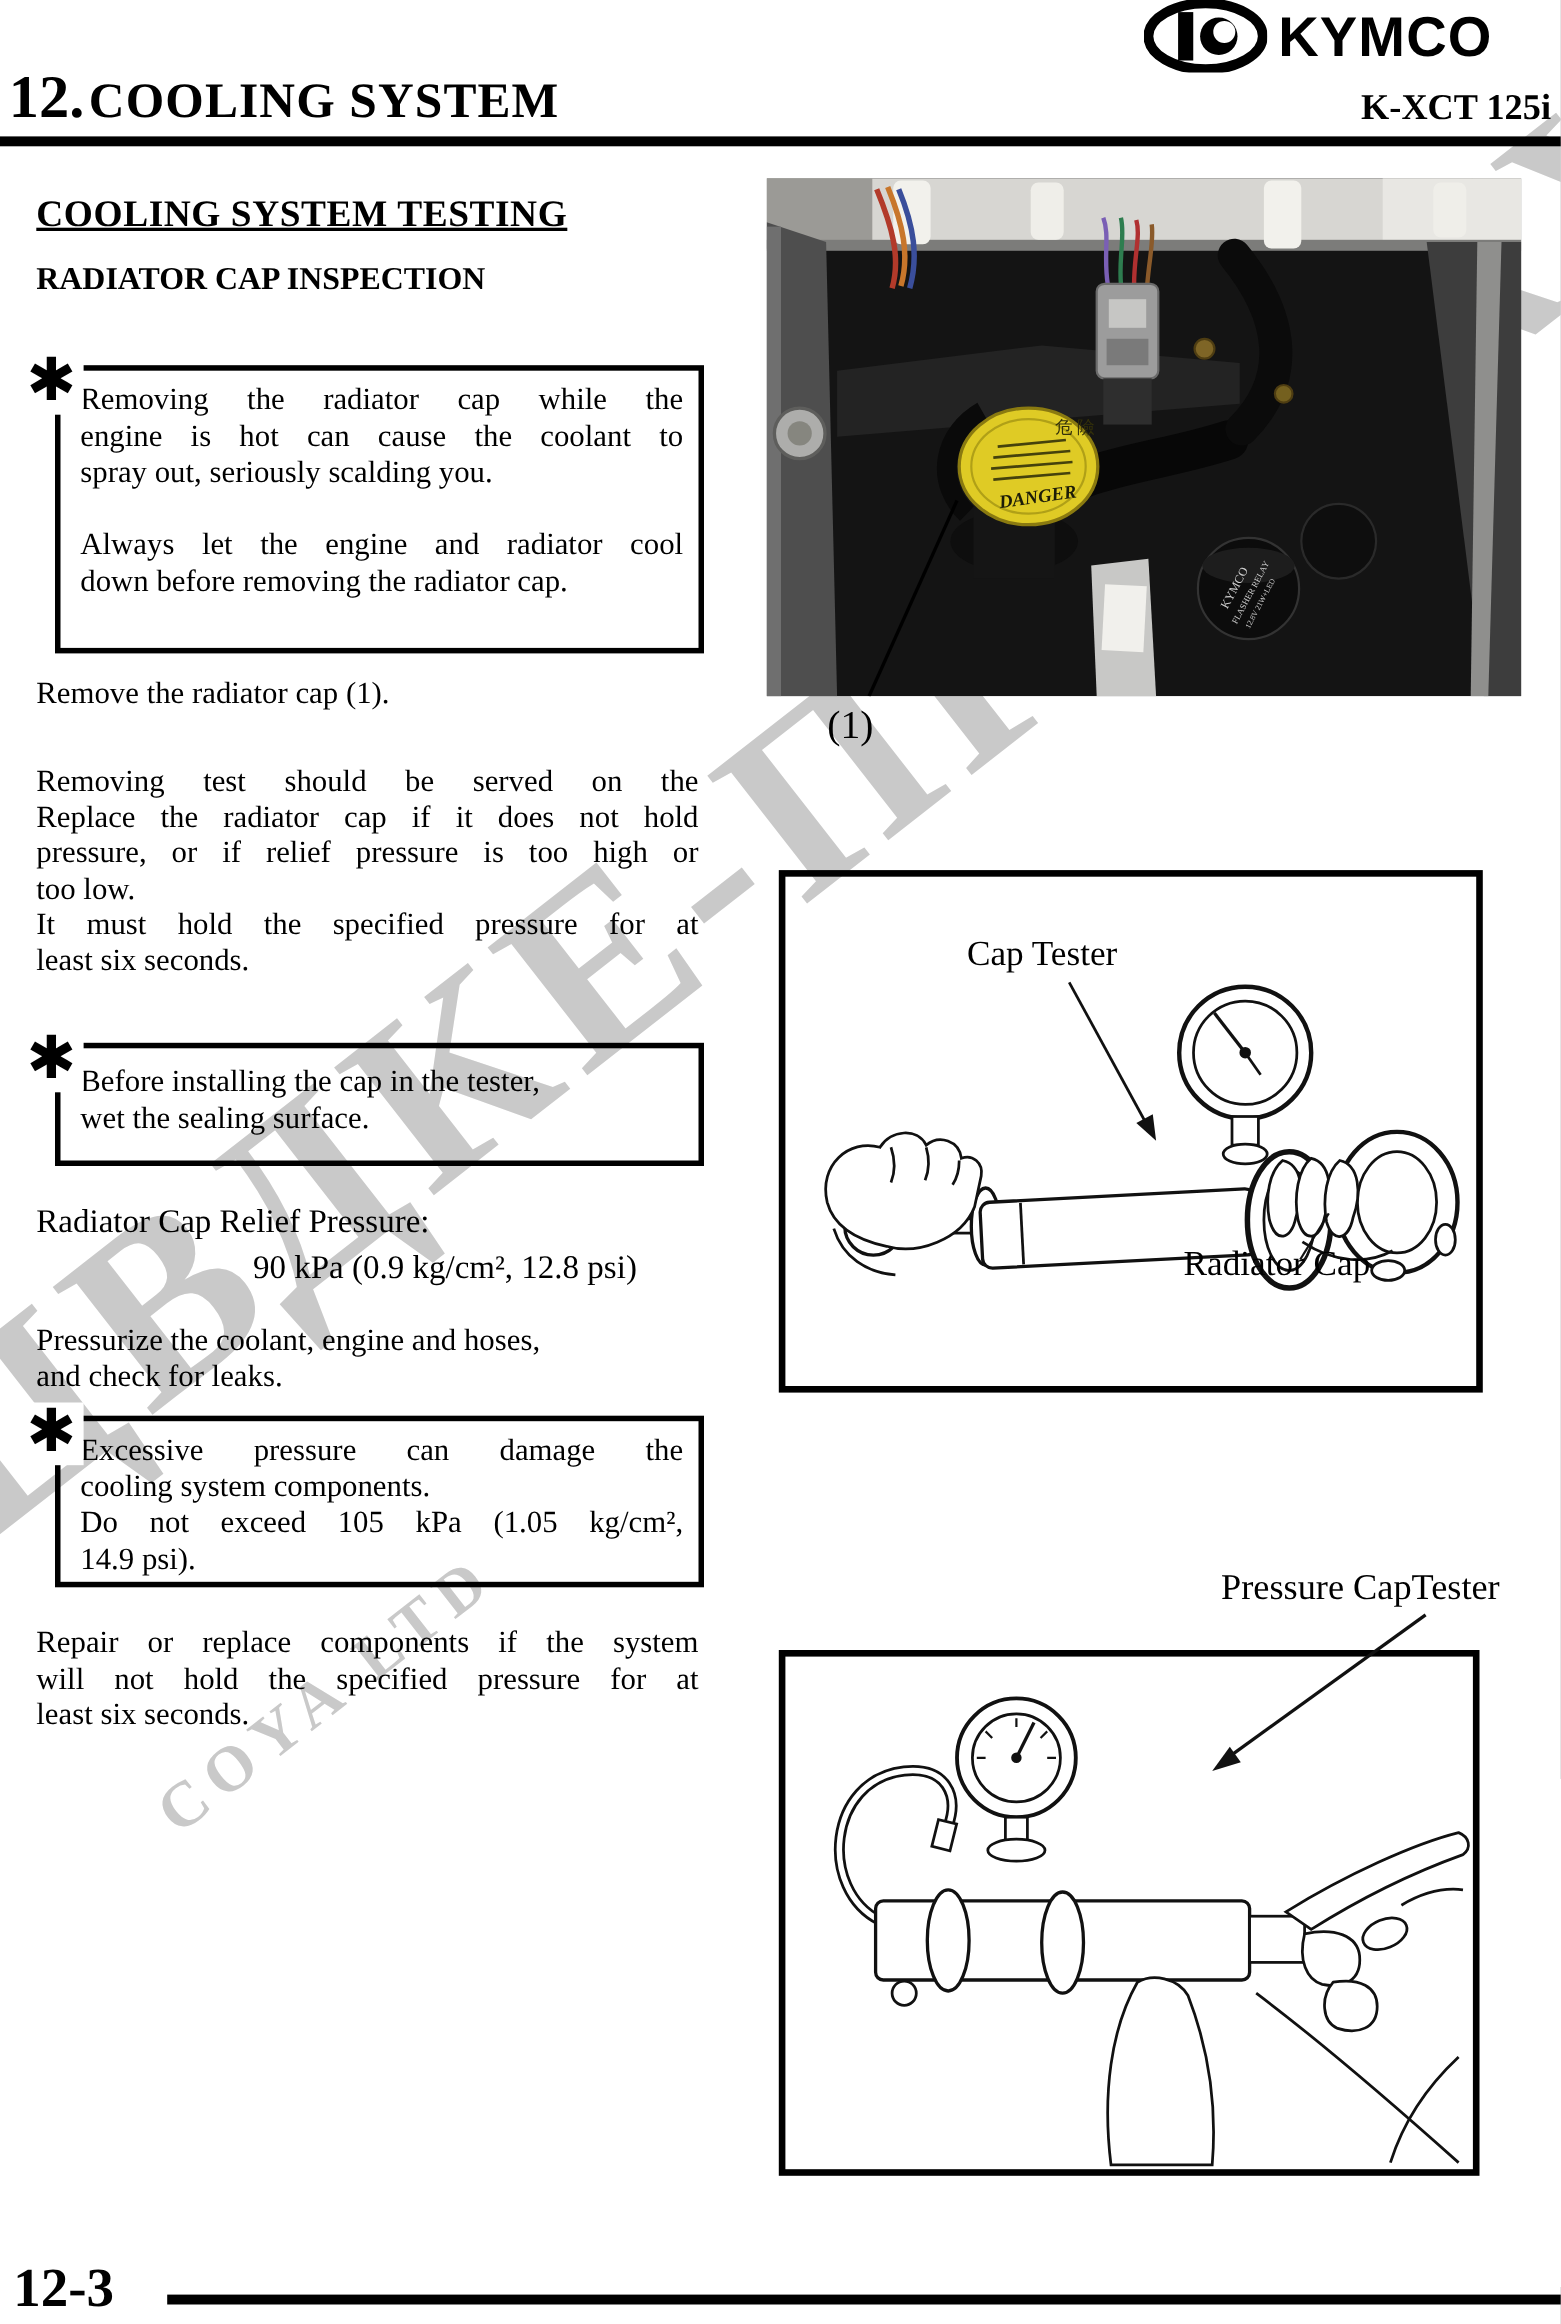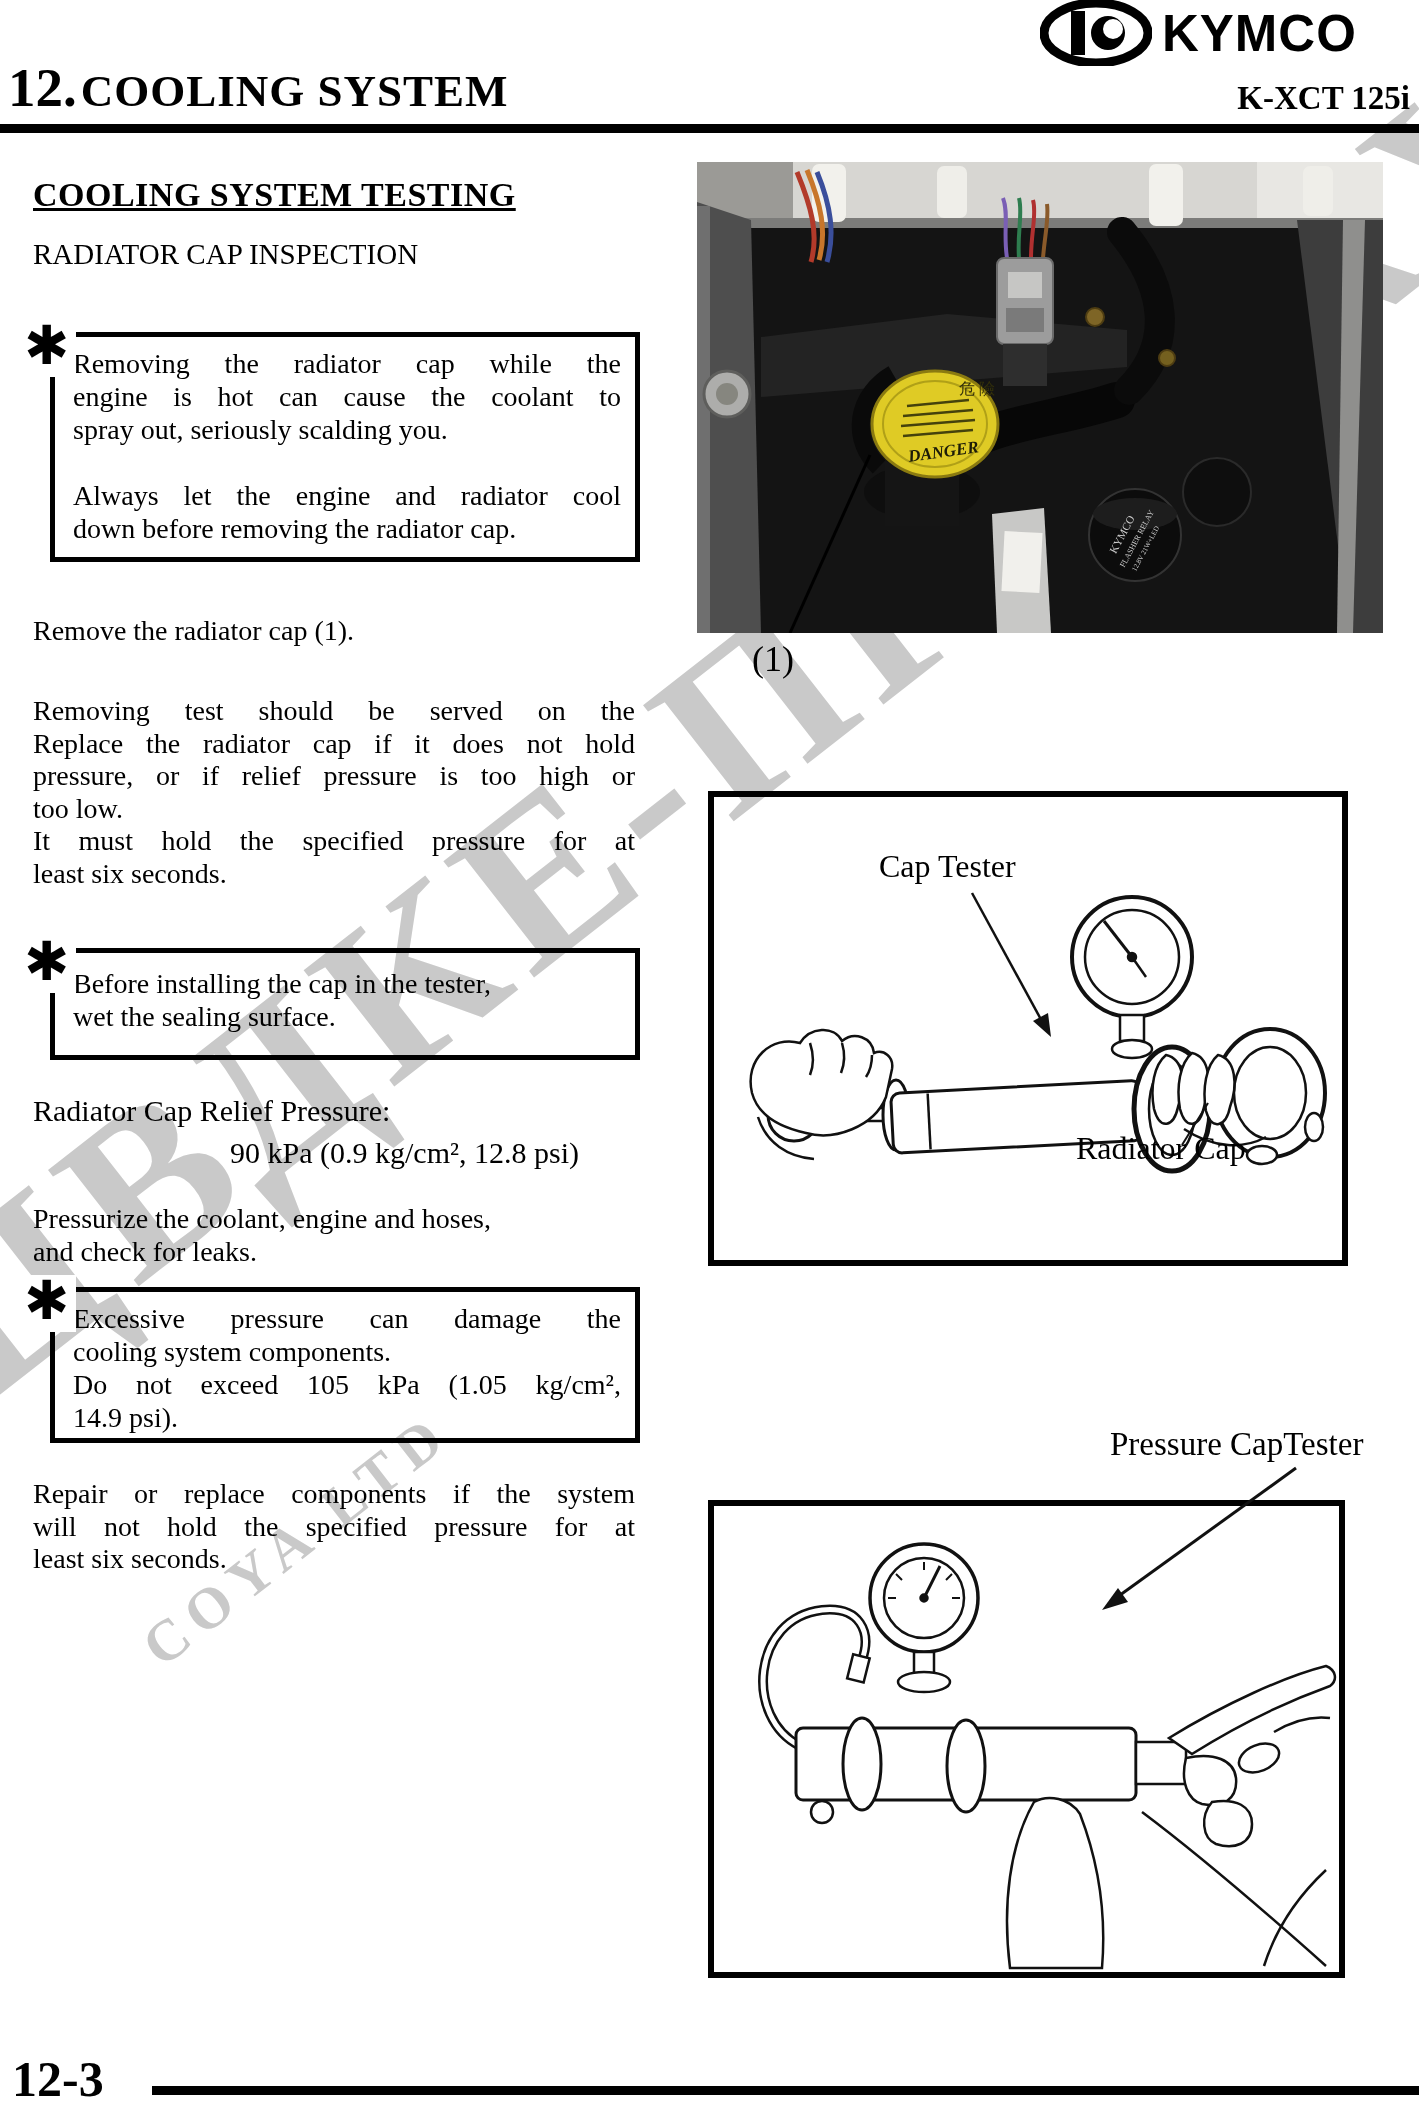--- a/index.html
+++ b/index.html
@@ -20,24 +20,24 @@
   .layer { position:absolute; inset:0; z-index:2; }
   .hdr-rule  { left:0; top:124px; width:1419px; height:9px; background:#000; }
   .ftr-rule  { left:152px; top:2086px; width:1267px; height:9px; background:#000; }
   .brandword { font-family:"Liberation Sans", sans-serif; font-weight:900;
                font-size:51px; letter-spacing:1px; }
   .chapter   { left:8px; top:56px; white-space:nowrap; }
   .chapter .num   { font-weight:bold; font-size:55px; }
   .chapter .title { font-weight:bold; font-size:45px; letter-spacing:1px;text-align:right; }
   .model     { right:9px; top:80px; font-weight:bold; font-size:33px; }
   .h1 { left:33px; top:176px;  font-weight:bold; font-size:34px; letter-spacing:.5px;text-decoration:underline; }
-  .h2 { left:33px; top:238px;  font-weight:normal; font-size:29px; }
+  .h2 { left:33px; top:238px;  font-weight:bold; font-size:29px; }
   .note-box { position:absolute; border:5px solid #000; box-sizing:border-box;
               background:transparent; padding:10px 14px 0 18px; }
-  .note-1 { left:50px; top:332px;  width:590px; height:230px; }
+  .note-1 { left:50px; top:332px;  width:590px; height:262px; }
   .note-2 { left:50px; top:948px;  width:590px; height:112px; padding-top:14px; }
   .note-3 { left:50px; top:1287px; width:590px; height:156px; }
   .ast { position:absolute; z-index:3; background:#fff; padding:2px 7px 6px 2px;
          font-family:"DejaVu Sans", sans-serif; font-weight:bold; font-size:54px;
          line-height:.9; }
   .ast-1 { left:22px; top:320px; }
   .ast-2 { left:22px; top:936px; }
   .ast-3 { left:22px; top:1275px; }
   .ln { height:33px; font-size:28px; line-height:33px; white-space:nowrap; overflow:visible; }
   .j  { text-align:justify; text-align-last:justify; white-space:normal; }

